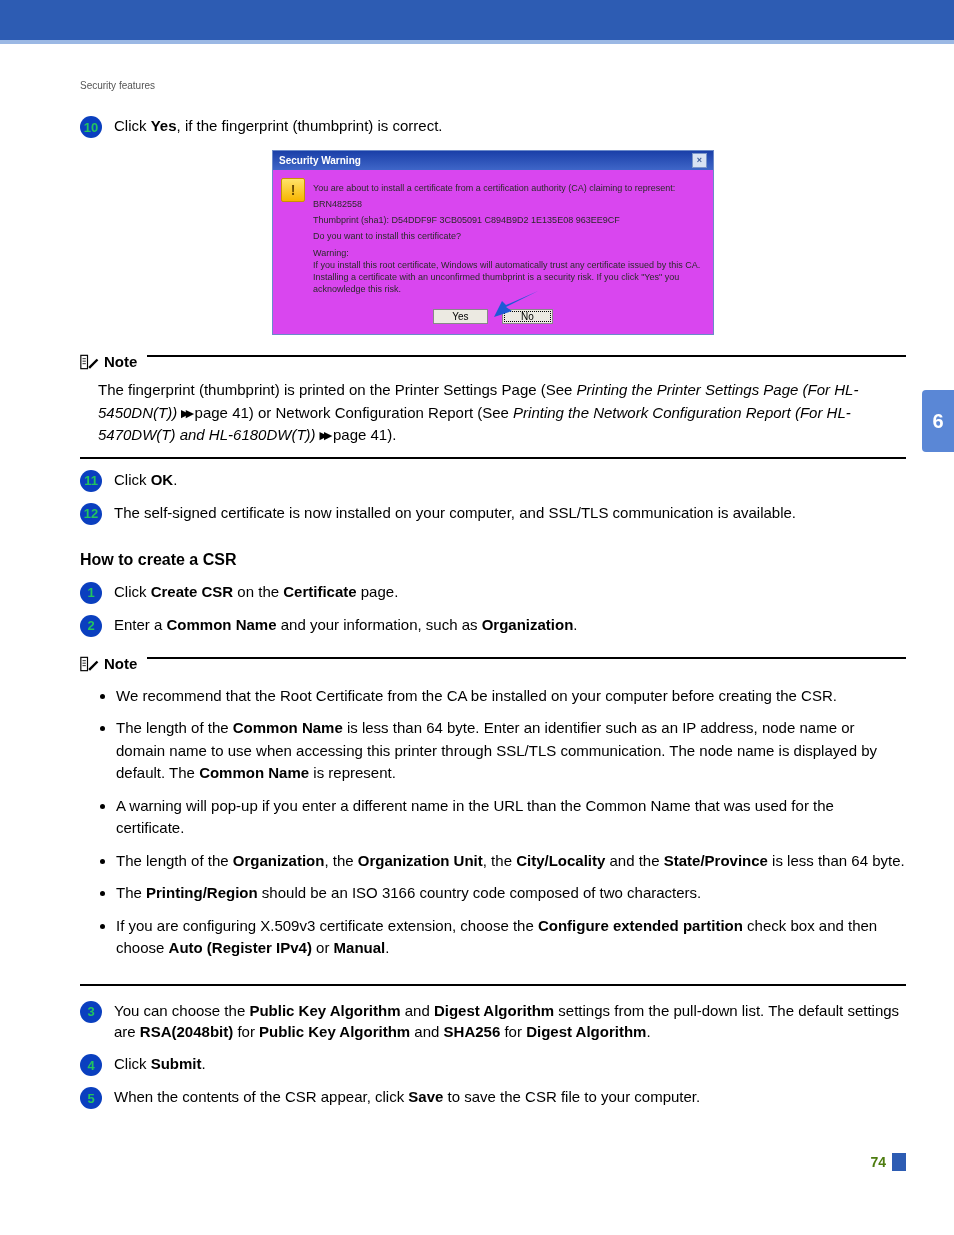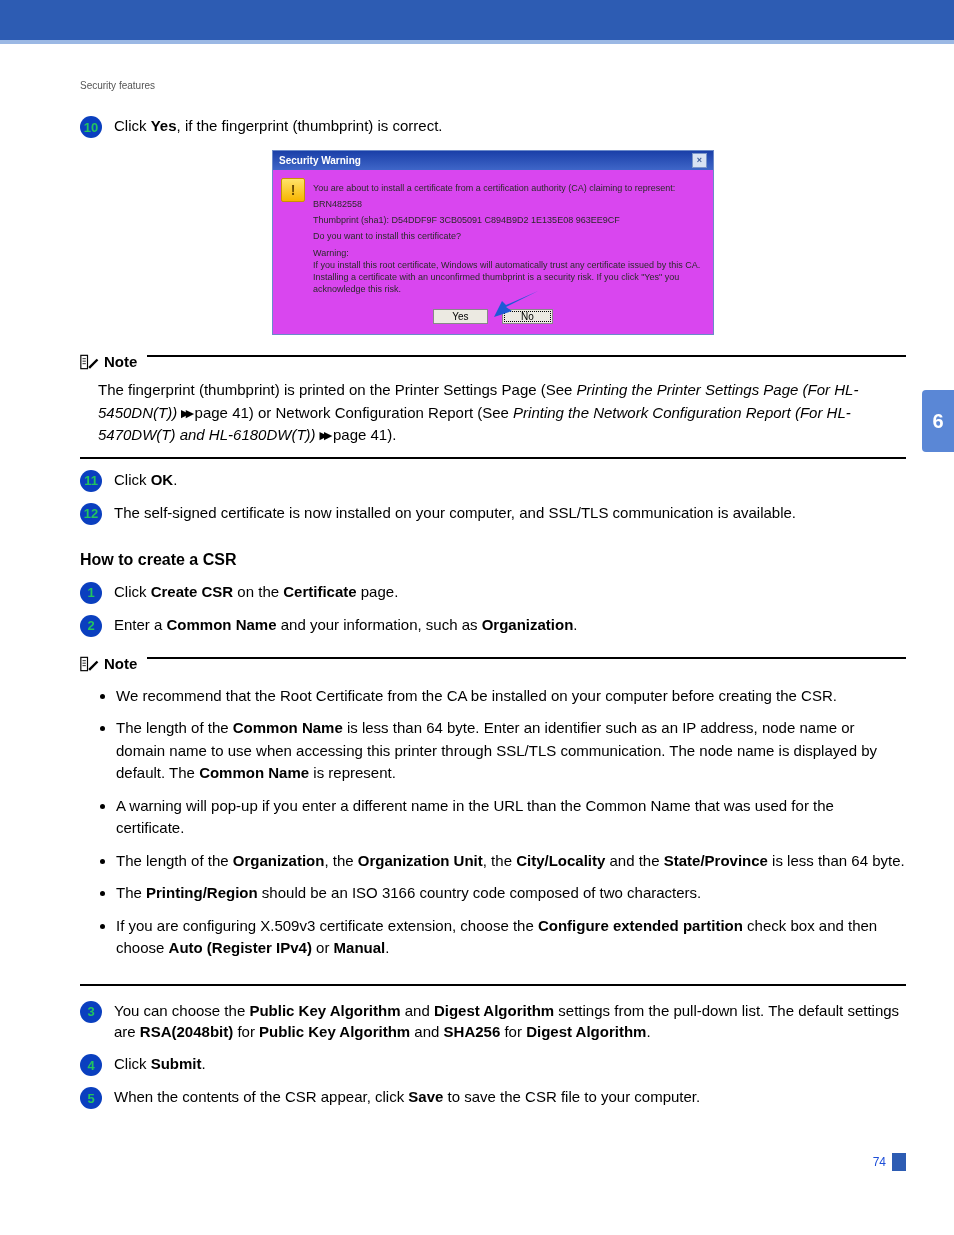--- a/index.html
+++ b/index.html
@@ -28,21 +28,21 @@
   .note-h .ico{font-size:18px;margin-right:4px;display:flex}
   .note-h .lbl{font-weight:bold}
   .note-h .rule{flex:1;border-bottom:2px solid #000;margin-left:10px;position:relative;top:2px}
   .note-body{padding:2px 0 6px 18px;line-height:1.5}
   .note-body.nb2{border-bottom:2px solid #000;padding-bottom:14px;margin-bottom:14px}
   ul.note-list{margin:4px 0 0;padding-left:18px}
   ul.note-list li{margin-bottom:10px;line-height:1.5}
   .subhead{font-weight:bold;font-size:16px;margin:26px 0 12px}
   .rtab{position:absolute;right:0;top:390px;width:32px;height:62px;background:#5a87d6;color:#fff;display:flex;align-items:center;justify-content:center;font-size:20px;font-weight:bold;border-radius:4px 0 0 4px}
   .foot{display:flex;justify-content:flex-end;align-items:center;margin-top:44px}
-  .foot .pn{font-weight:normal;font-size:12px;color:#1d4ed8;margin-right:6px}
+  .foot .pn{font-weight:bold;font-size:14px;color:#4d7c0f;margin-right:6px}
   .foot .bar{width:14px;height:18px;background:#2d5cb3}
   .pen-ico{width:20px;height:18px}
 </style>
 </head>
 <body>
 
 <div class="topbar"></div>
 
 <div class="page">
 

